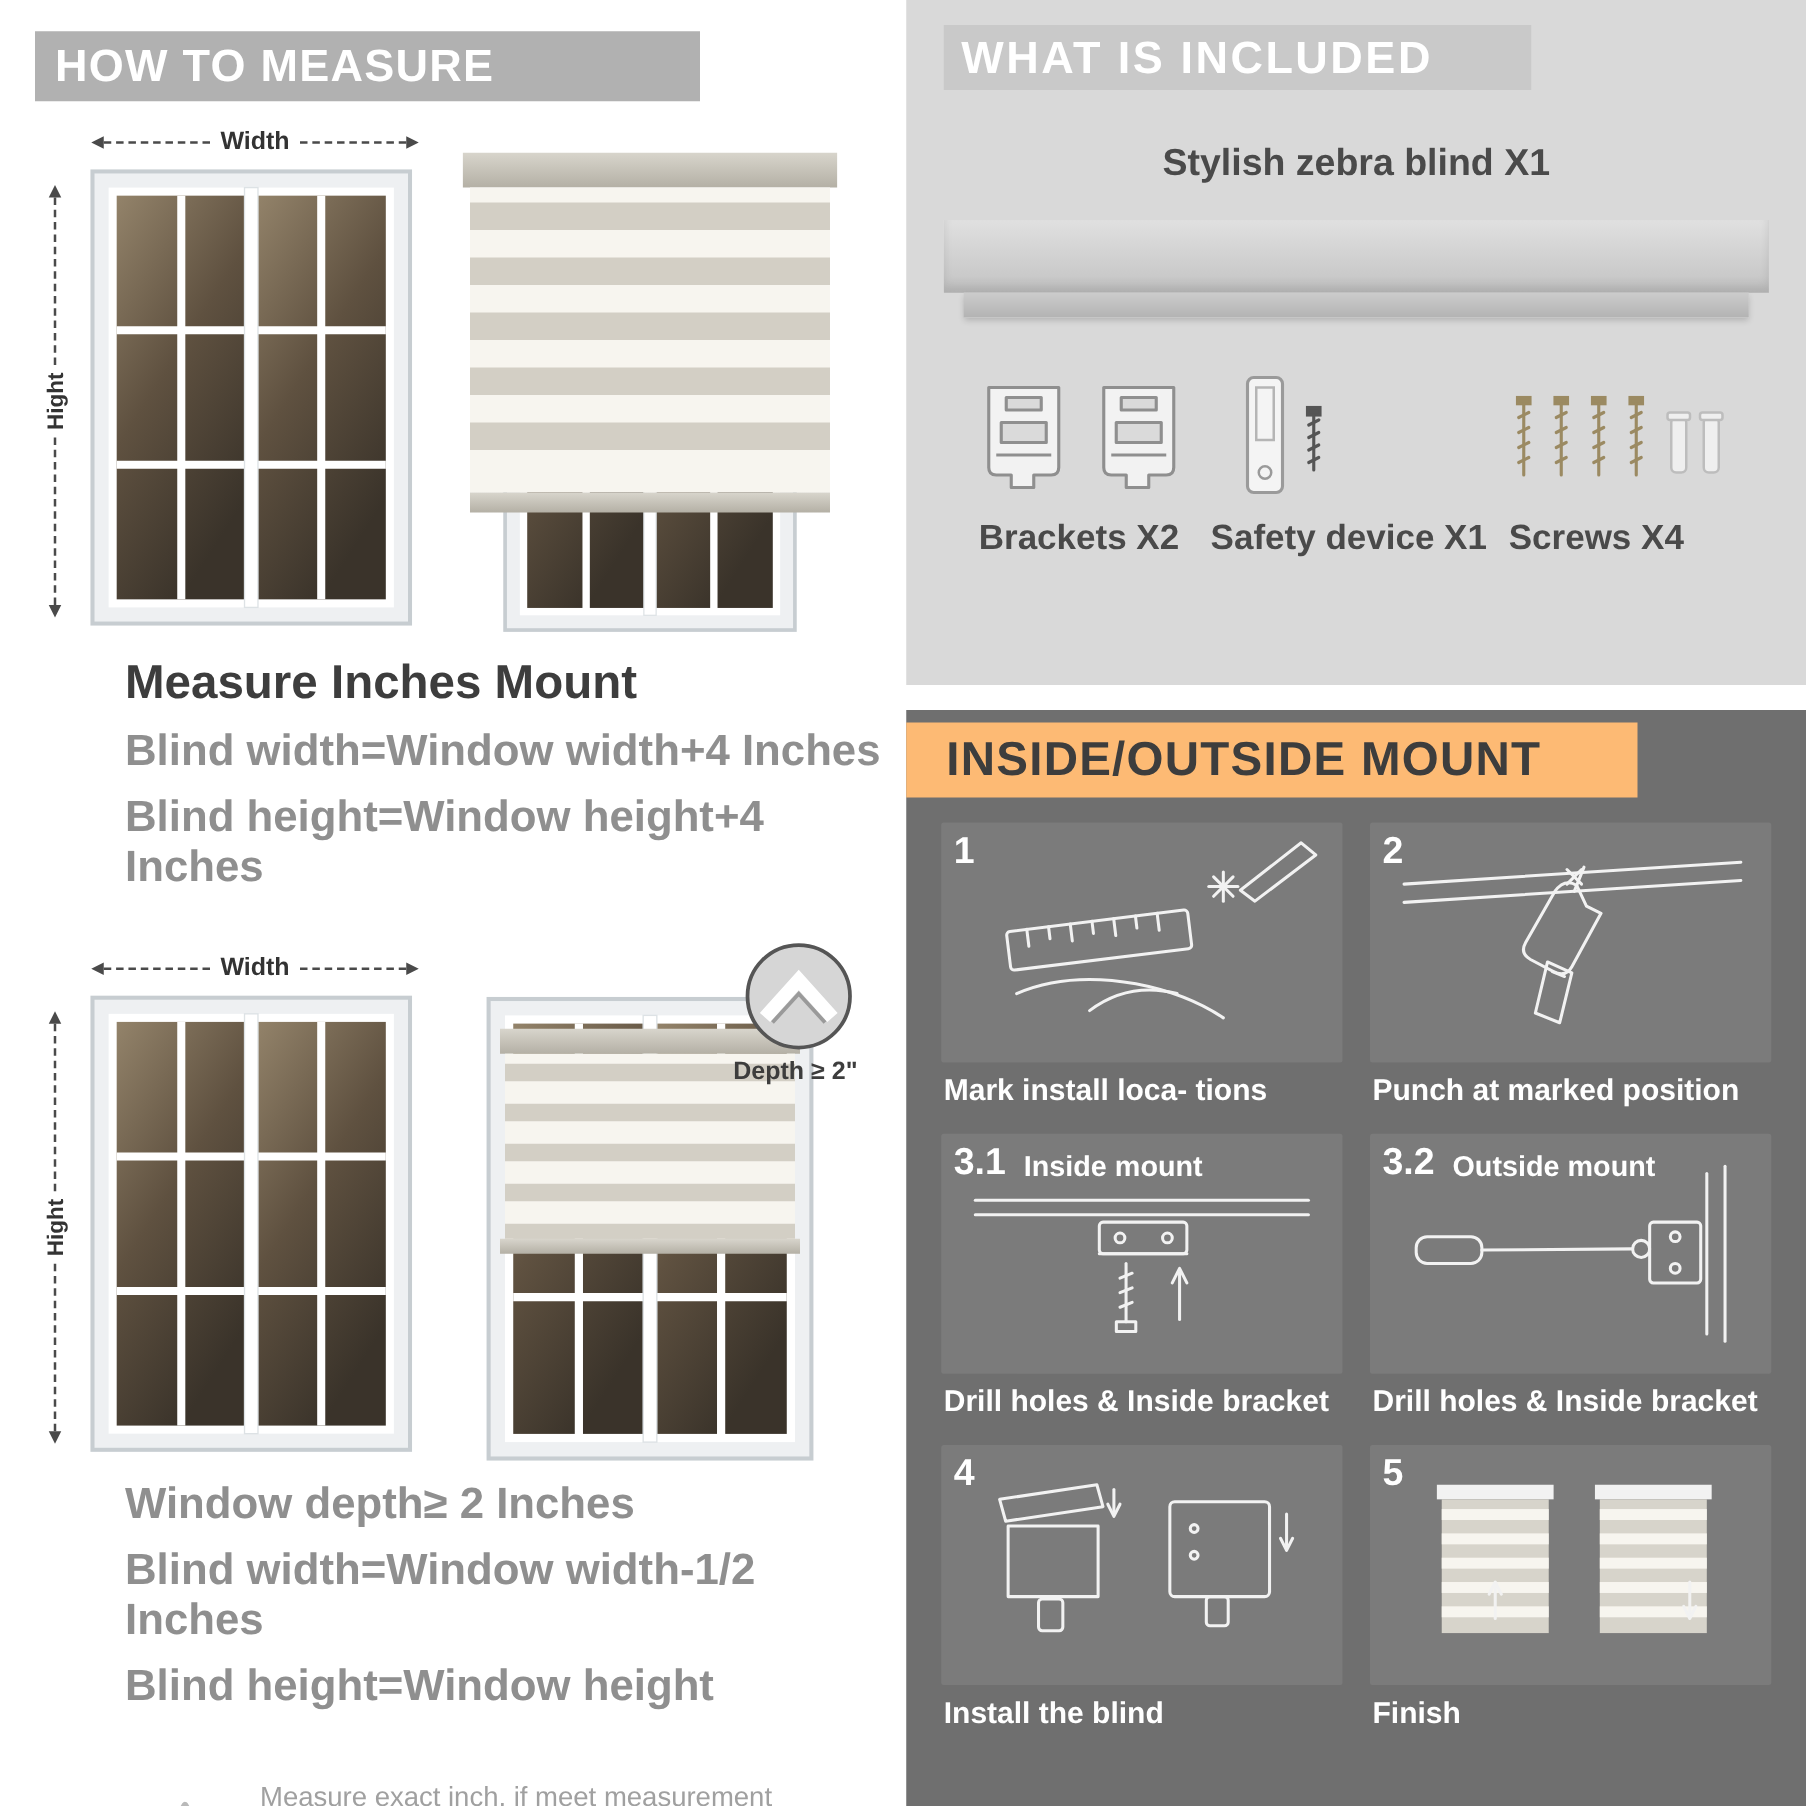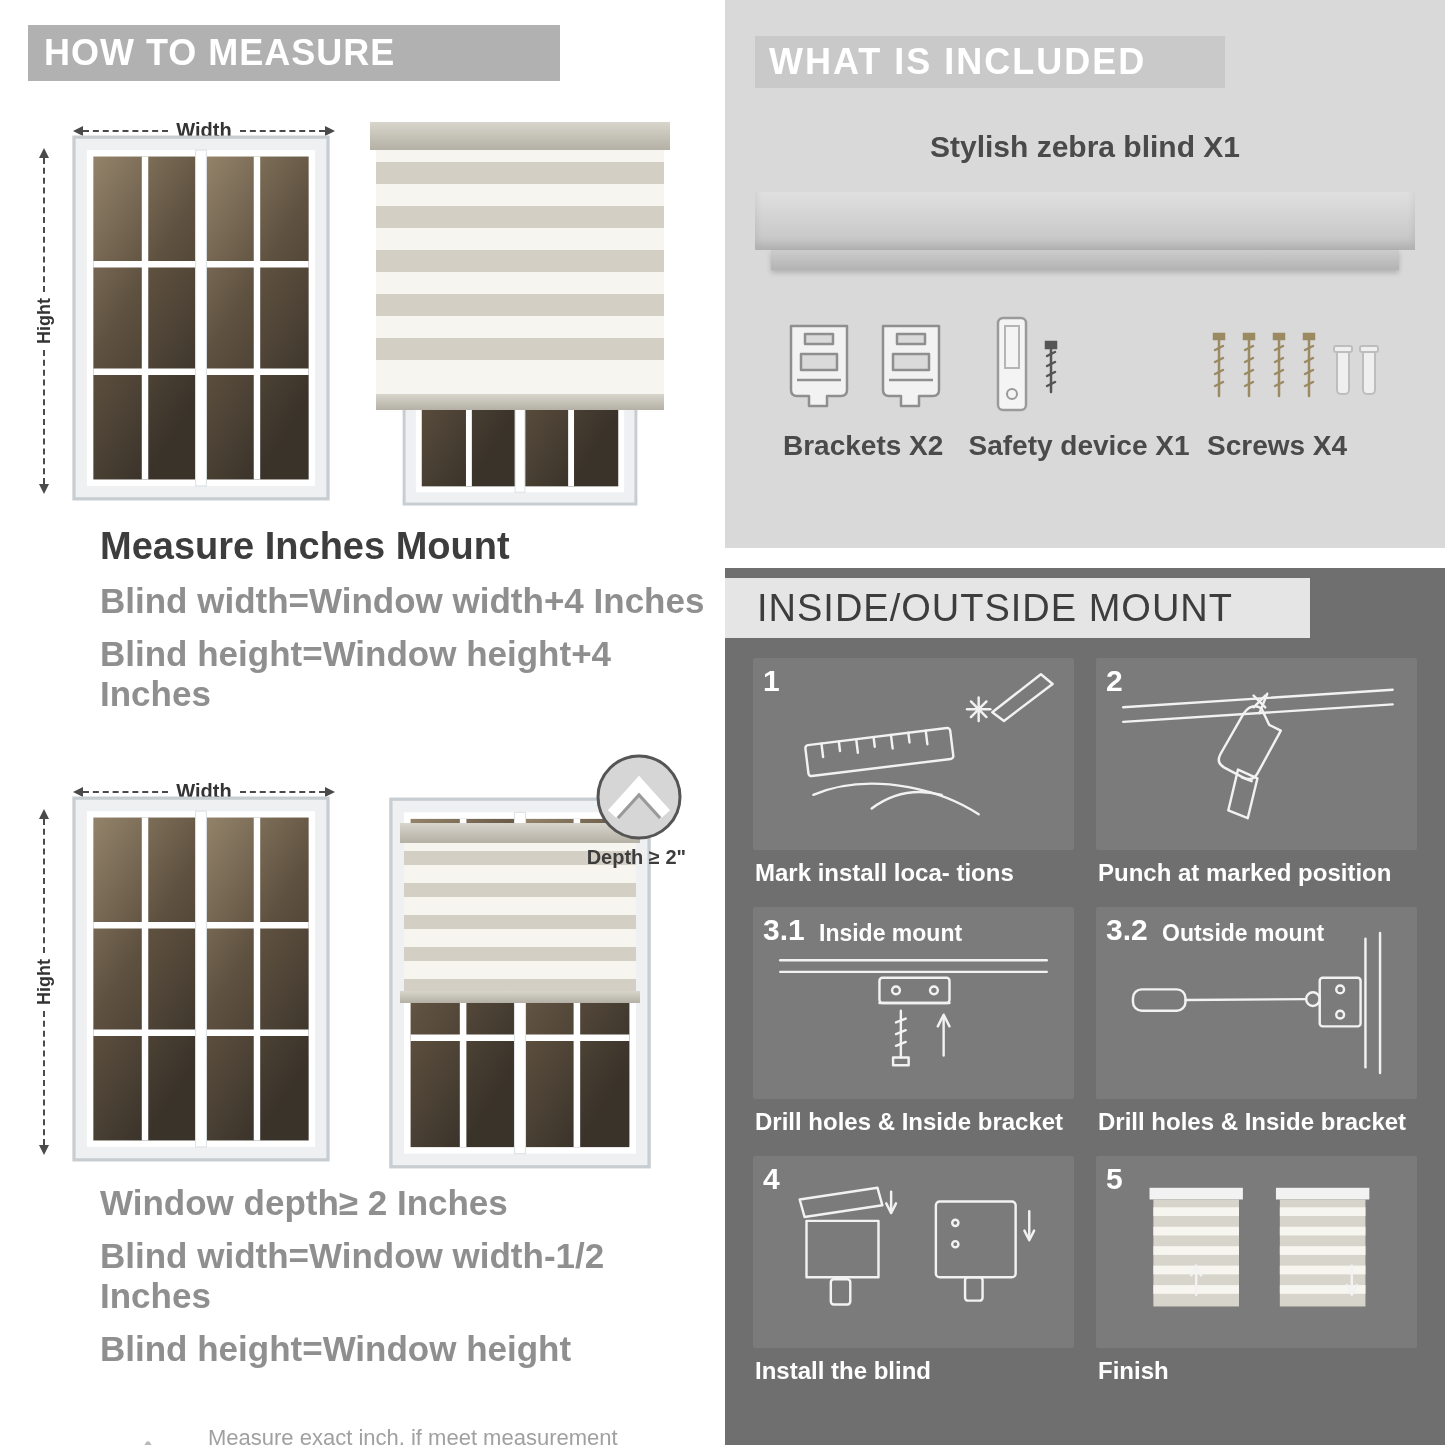--- a/index.html
+++ b/index.html
@@ -9,21 +9,21 @@
 
   
   .left-panel{width:705px;padding:25px 0 0 28px;box-sizing:border-box;background:#fff;}
   .gutter{width:20px;background:#fff;}
   .lheader{width:532px;height:56px;background:#b1b1b1;color:#fff;font-size:36px;font-weight:bold;
            display:flex;align-items:center;padding-left:16px;box-sizing:border-box;letter-spacing:1px;}
   .fig-row{display:flex;gap:26px;margin-top:18px;height:410px;}
 
   .winfig{position:relative;width:316px;height:408px;flex:none;}
   .winsvg{position:absolute;left:36px;top:36px;width:274px;height:366px;}
-  .harrow{position:absolute;top:20px;left:40px;right:4px;display:flex;align-items:center;}
+  .harrow{position:absolute;top:3px;left:40px;right:4px;display:flex;align-items:center;}
   .dash{flex:1;height:0;border-top:2px dashed #4a4a4a;}
   .ah{width:0;height:0;border:5px solid transparent;flex:none;}
   .ah.left{border-right:10px solid #4a4a4a;}
   .ah.right{border-left:10px solid #4a4a4a;}
   .albl{font-size:20px;font-weight:bold;color:#333;padding:0 8px;}
   .varrow{position:absolute;left:4px;top:44px;bottom:8px;width:24px;display:flex;flex-direction:column;align-items:center;}
   .vdash{flex:1;width:0;border-left:2px dashed #4a4a4a;}
   .vah{width:0;height:0;border:5px solid transparent;flex:none;}
   .vah.up{border-bottom:10px solid #4a4a4a;}
   .vah.down{border-top:10px solid #4a4a4a;}
@@ -38,38 +38,38 @@
 
   .mtitle{font-size:38px;font-weight:bold;color:#3d3d3d;margin:16px 0 4px 72px;}
   .mline{font-size:35px;font-weight:bold;color:#8f8f8f;margin:13px 0 0 72px;}
   .row2{margin-top:46px;}
 
   .warn{display:flex;align-items:center;gap:22px;margin:52px 0 0 82px;}
   .warn-text{width:450px;font-size:22px;line-height:1.55;color:#a0a0a0;}
 
   
   .right-panel{width:720px;display:flex;flex-direction:column;}
-  .included{background:#d9d9d9;height:548px;box-sizing:border-box;padding:36px 30px 0 30px;}
+  .included{background:#d9d9d9;height:548px;box-sizing:border-box;padding:20px 30px 0 30px;}
   .rheader{width:470px;height:52px;background:#c9c9c9;color:#fff;font-size:36px;font-weight:bold;
            display:flex;align-items:center;padding-left:14px;box-sizing:border-box;letter-spacing:2px;}
   .product-label{text-align:center;font-size:30px;font-weight:bold;color:#4a4a4a;margin-top:42px;}
   .headrail{margin-top:28px;height:58px;background:linear-gradient(180deg,#e0e0e0,#c3c3c3);
             box-shadow:inset 0 -6px 8px rgba(0,0,0,.10);}
   .headrail-lip{height:20px;margin:0 16px;background:linear-gradient(180deg,#cccccc,#b3b3b3);
                 box-shadow:0 3px 5px rgba(0,0,0,.18);}
   .items-row{display:flex;justify-content:space-between;padding:0 28px;margin-top:38px;}
   .item{display:flex;flex-direction:column;gap:4px;}
   .item .icon-box{height:118px;display:flex;align-items:flex-end;}
   .item-label{font-size:28px;font-weight:bold;color:#4a4a4a;}
 
   .white-gap{height:20px;background:#fff;}
 
   .mount{background:#6f6f6f;flex:1;box-sizing:border-box;}
-  .mheader{width:585px;height:60px;background:#e5e5e5;margin-top:10px;display:flex;align-items:center;
-           padding-left:32px;box-sizing:border-box;font-size:38px;font-weight:normal;color:#3d3d3d;letter-spacing:1px;}
+  .mheader{width:585px;height:60px;background:#fdba74;margin-top:10px;display:flex;align-items:center;
+           padding-left:32px;box-sizing:border-box;font-size:38px;font-weight:bold;color:#3d3d3d;letter-spacing:1px;}
   .steps{display:grid;grid-template-columns:1fr 1fr;column-gap:22px;padding:20px 28px 0 28px;}
   .panel{height:192px;background:#7b7b7b;position:relative;border-radius:2px;}
   .panel svg{position:absolute;inset:0;width:100%;height:100%;}
   .step-num{position:absolute;top:6px;left:10px;color:#fff;font-weight:bold;font-size:30px;z-index:2;}
   .step-label{position:absolute;top:13px;left:66px;color:#fff;font-weight:bold;font-size:23px;z-index:2;}
   .caption{color:#fff;font-weight:bold;font-size:24px;margin:9px 2px 20px 2px;}
 
   .line-art{stroke:#f2f2f2;stroke-width:2.5;fill:none;stroke-linecap:round;stroke-linejoin:round;}
 </style>
 </head>

